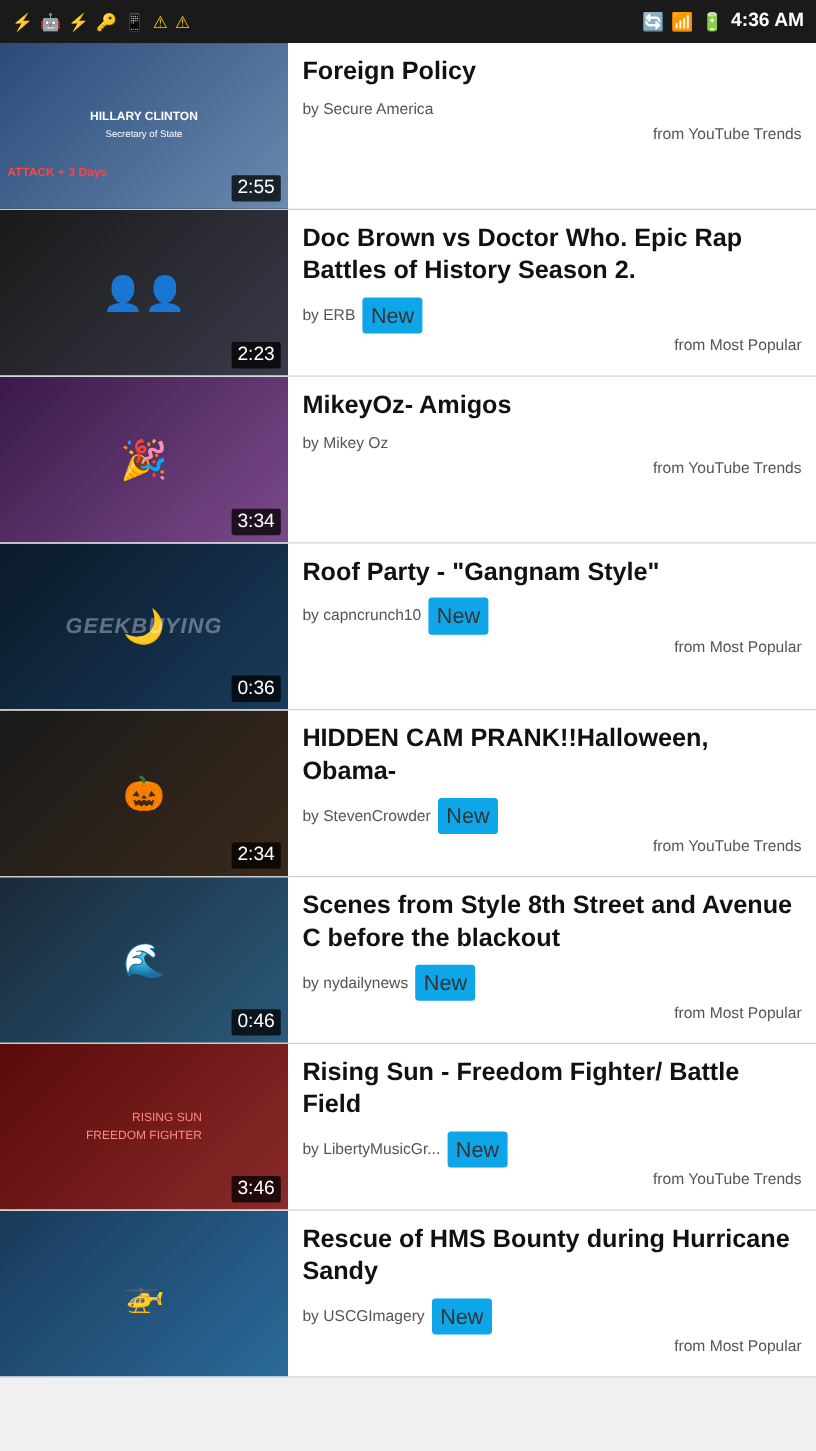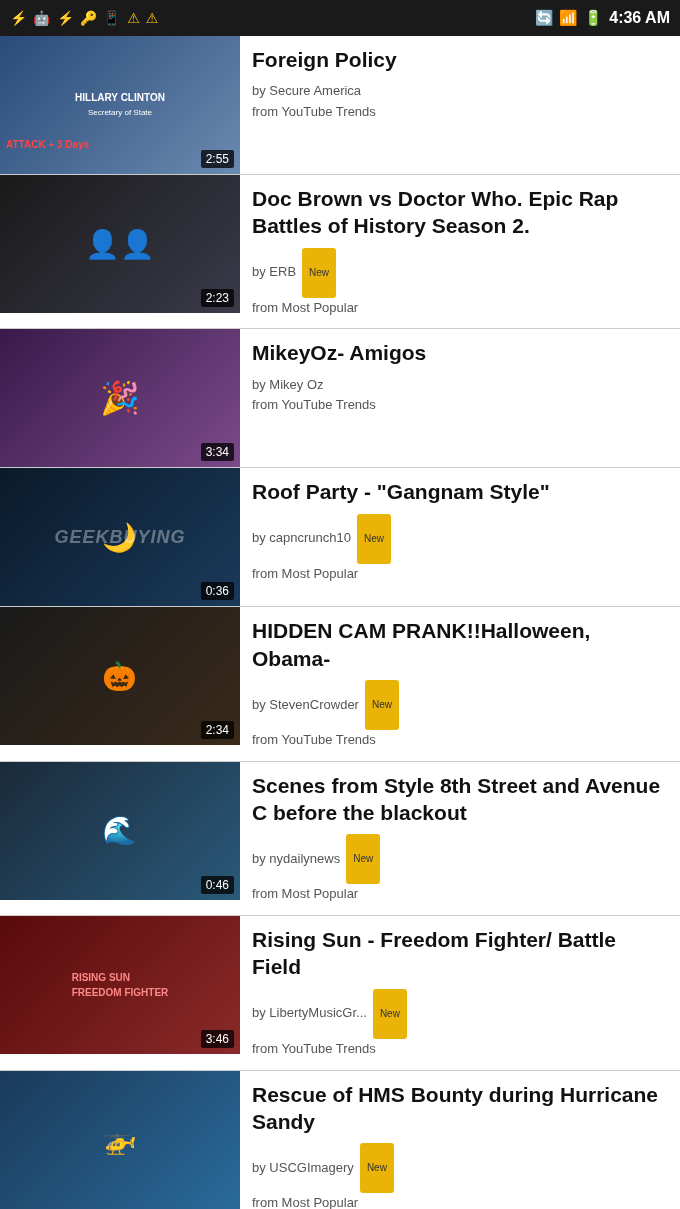--- a/index.html
+++ b/index.html
@@ -64,21 +64,21 @@
       background: #222;
       flex-shrink: 0;
     }
 
     .thumb-duration {
       position: absolute;
       bottom: 6px;
       right: 6px;
       background: rgba(0,0,0,0.75);
       color: #fff;
-      font-size: 12px;
+      font-size: 16px;
       padding: 2px 5px;
       border-radius: 2px;
     }
 
     
     .watermark {
       position: absolute;
       top: 50%;
       left: 50%;
       transform: translate(-50%, -50%);
@@ -106,34 +106,35 @@
       font-weight: bold;
       color: #111;
       line-height: 1.3;
       margin-bottom: 8px;
     }
 
     .video-meta {
       font-size: 13px;
       color: #555;
       line-height: 1.6;
+      text-align: right;
     }
 
     .video-by {
       display: flex;
       align-items: center;
       gap: 6px;
       flex-wrap: wrap;
     }
 
     .new-badge {
-      background: #eab308;
+      background: #0ea5e9;
       color: #333;
-      font-size: 10px;
-      padding: 17px 7px;
+      font-size: 18px;
+      padding: 1px 7px;
       border-radius: 3px;
       font-weight: normal;
     }
   </style>
 </head>
 <body>
 
 <div class="status-bar">
   <div class="status-bar-left">
     <span class="status-icon">⚡</span>
@@ -246,21 +247,21 @@
         <div class="video-by video-meta">
           <span>by nydailynews</span>
           <span class="new-badge">New</span>
         </div>
         <div class="video-meta">from Most Popular</div>
       </div>
     </div>
     <div class="video-item">
       <div class="video-thumb-wrap">
         <div style="width:100%;height:100%;background:linear-gradient(135deg,#5a0a0a,#8a2a2a);display:flex;flex-direction:column;align-items:center;justify-content:center;">
-    <div style="color:#ff8888;font-size:10px;font-weight:bold;text-align:left;line-height:1.5;">RISING SUN<br>FREEDOM FIGHTER</div>
+    <div style="color:#ff8888;font-size:10px;font-weight:normal;text-align:right;line-height:1.5;">RISING SUN<br>FREEDOM FIGHTER</div>
   </div>
         <div class="thumb-duration">3:46</div>
       </div>
       <div class="video-info">
         <div class="video-title">Rising Sun - Freedom Fighter/ Battle Field</div>
         <div class="video-by video-meta">
           <span>by LibertyMusicGr...</span>
           <span class="new-badge">New</span>
         </div>
         <div class="video-meta">from YouTube Trends</div>

